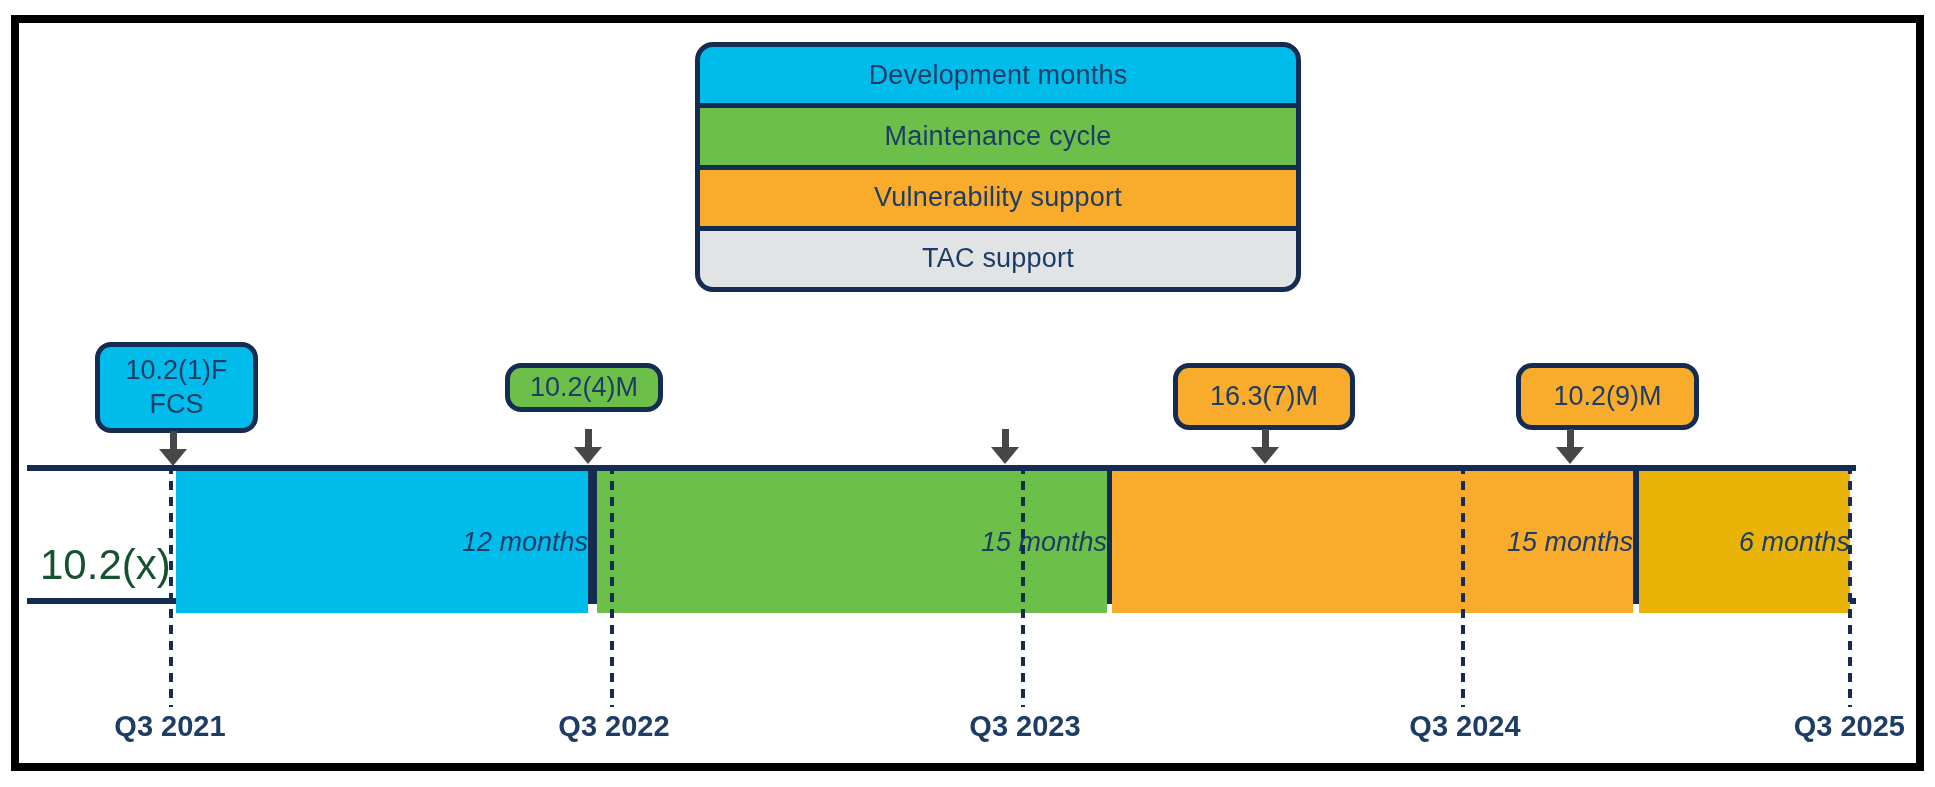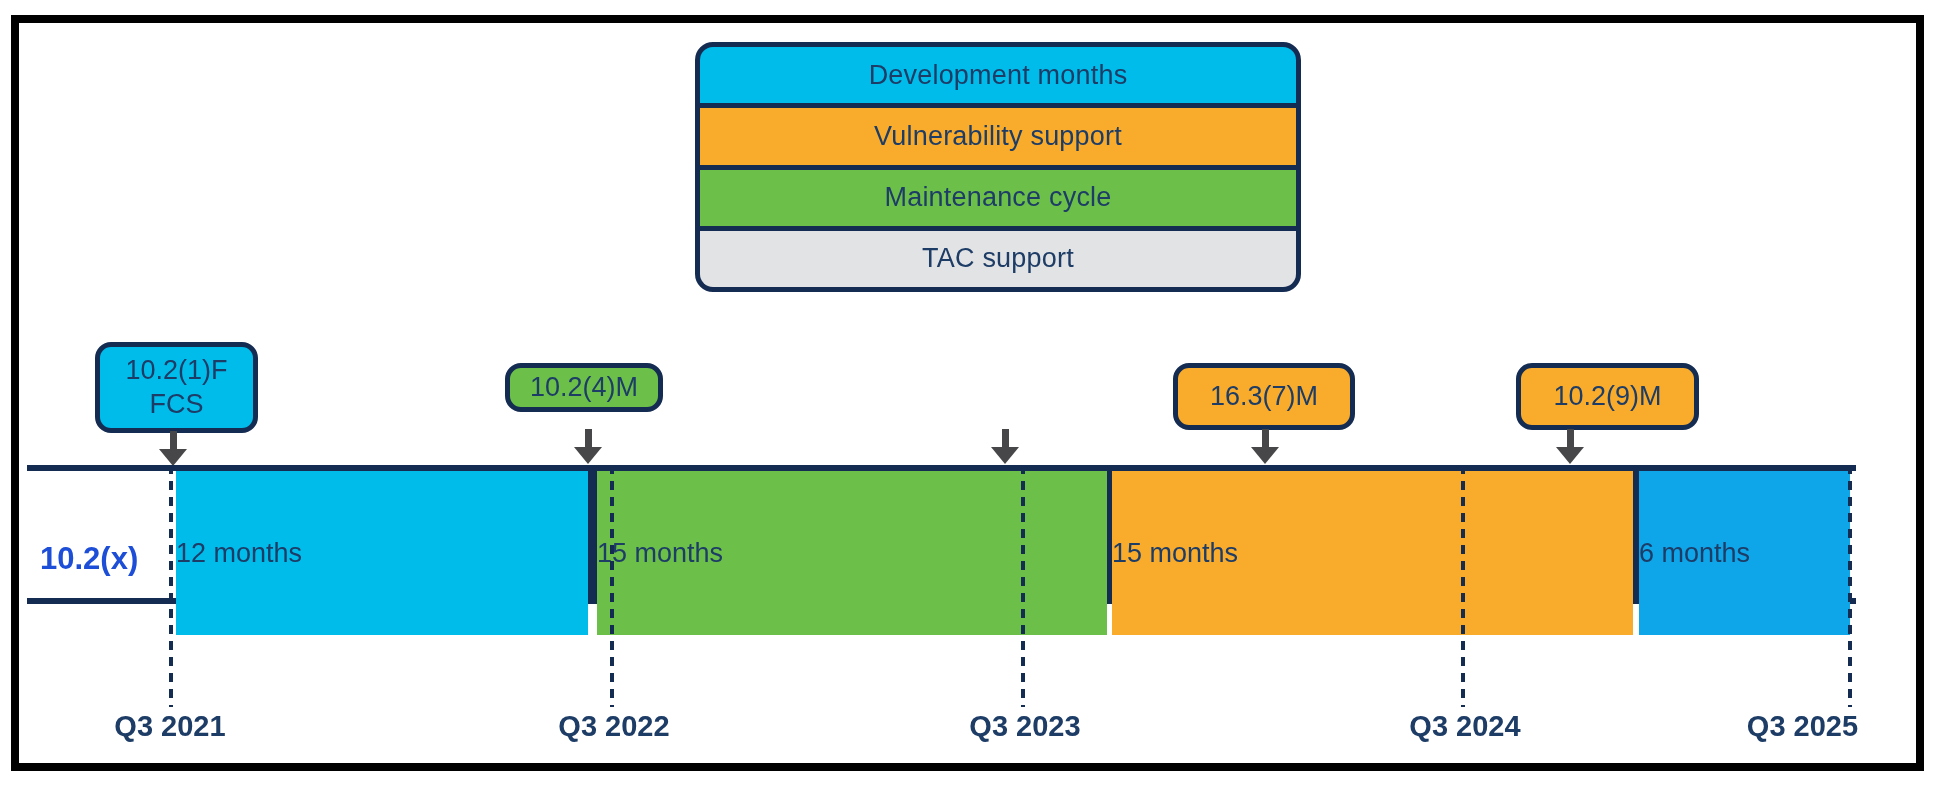--- a/index.html
+++ b/index.html
@@ -73,42 +73,43 @@
   .a2 { left: 991px;  top: 429px; }
   .a3 { left: 1251px; top: 429px; }
   .a4 { left: 1556px; top: 429px; }
 
   
   .bar-line { position: absolute; left: 27px; width: 1829px; height: 6px; background: #152c52; }
   .bar-top { top: 465px; }
   .bar-bottom { top: 598px; }
   .seg {
     position: absolute;
-    top: 471px; height: 164px;
+    top: 471px; height: 142px;
     display: flex;
     align-items: center;
-    justify-content: flex-start;
+    justify-content: flex-end;
     font-size: 27px;
     color: #1d3c66;
+    font-style: italic;
   }
   .s0 { left: 176px;  width: 412px; }
   .s1 { left: 597px;  width: 510px; }
   .s2 { left: 1112px; width: 521px; }
   .s3 { left: 1639px; width: 211px; }
   .seg-divider { position: absolute; top: 465px; height: 139px; background: #152c52; }
   .d1 { left: 588px;  width: 9px; }
   .d2 { left: 1107px; width: 5px; }
   .d3 { left: 1633px; width: 6px; }
 
   .row-label {
     position: absolute;
     left: 40px; top: 541px;
-    font-size: 31px;
-    font-weight: 700;
-    color: #1d4ed8;
+    font-size: 42px;
+    font-weight: 400;
+    color: #14532d;
   }
 
   
   .tick-line {
     position: absolute;
     top: 465px;
     width: 4px; height: 242px;
     background: repeating-linear-gradient(to bottom, #152c52 0 9px, transparent 9px 16px);
   }
   .t0 { left: 169px; }
@@ -124,32 +125,32 @@
     width: 200px;
     font-size: 29px;
     font-weight: 700;
     color: #1d3c66;
     text-align: center;
   }
   .l0 { left: 70px; }
   .l1 { left: 514px; }
   .l2 { left: 925px; }
   .l3 { left: 1365px; }
-  .l4 { left: 1700px; width: 205px; }
+  .l4 { left: 1700px; width: 205px; text-align: right; }
 </style>
 </head>
 <body>
 
 <div class="page">
   <div class="frame"></div>
 
   <div class="legend">
     <div class="legend-row" style="background-color: rgb(0, 188, 235);">Development months</div>
+    <div class="legend-row" style="background-color: rgb(108, 192, 74);">Maintenance cycle</div>
     <div class="legend-row" style="background-color: rgb(249, 171, 44);">Vulnerability support</div>
-    <div class="legend-row" style="background-color: rgb(108, 192, 74);">Maintenance cycle</div>
     <div class="legend-row" style="background-color: rgb(226, 227, 228);">TAC support</div>
   </div>
 
   <div class="milestone m0" style="background-color: rgb(0, 188, 235);">
     <span>10.2(1)F</span>
     <span>FCS</span>
   </div>
   <div class="milestone m1" style="background-color: rgb(108, 192, 74);">
     <span>10.2(4)M</span>
   </div>
@@ -191,21 +192,21 @@
   </div>
   <div class="seg-divider d1"></div>
   <div class="seg s1" style="background-color: rgb(108, 192, 74);">
     <span>15 months</span>
   </div>
   <div class="seg-divider d2"></div>
   <div class="seg s2" style="background-color: rgb(249, 171, 44);">
     <span>15 months</span>
   </div>
   <div class="seg-divider d3"></div>
-  <div class="seg s3" style="background-color: #0ea5e9;">
+  <div class="seg s3" style="background-color: #eab308;">
     <span>6 months</span>
   </div>
 
   <div class="tick-line t0"></div>
   <div class="tick-line t1"></div>
   <div class="tick-line t2"></div>
   <div class="tick-line t3"></div>
   <div class="tick-line t4"></div>
 
   <div class="tick-label l0">Q3 2021</div>

